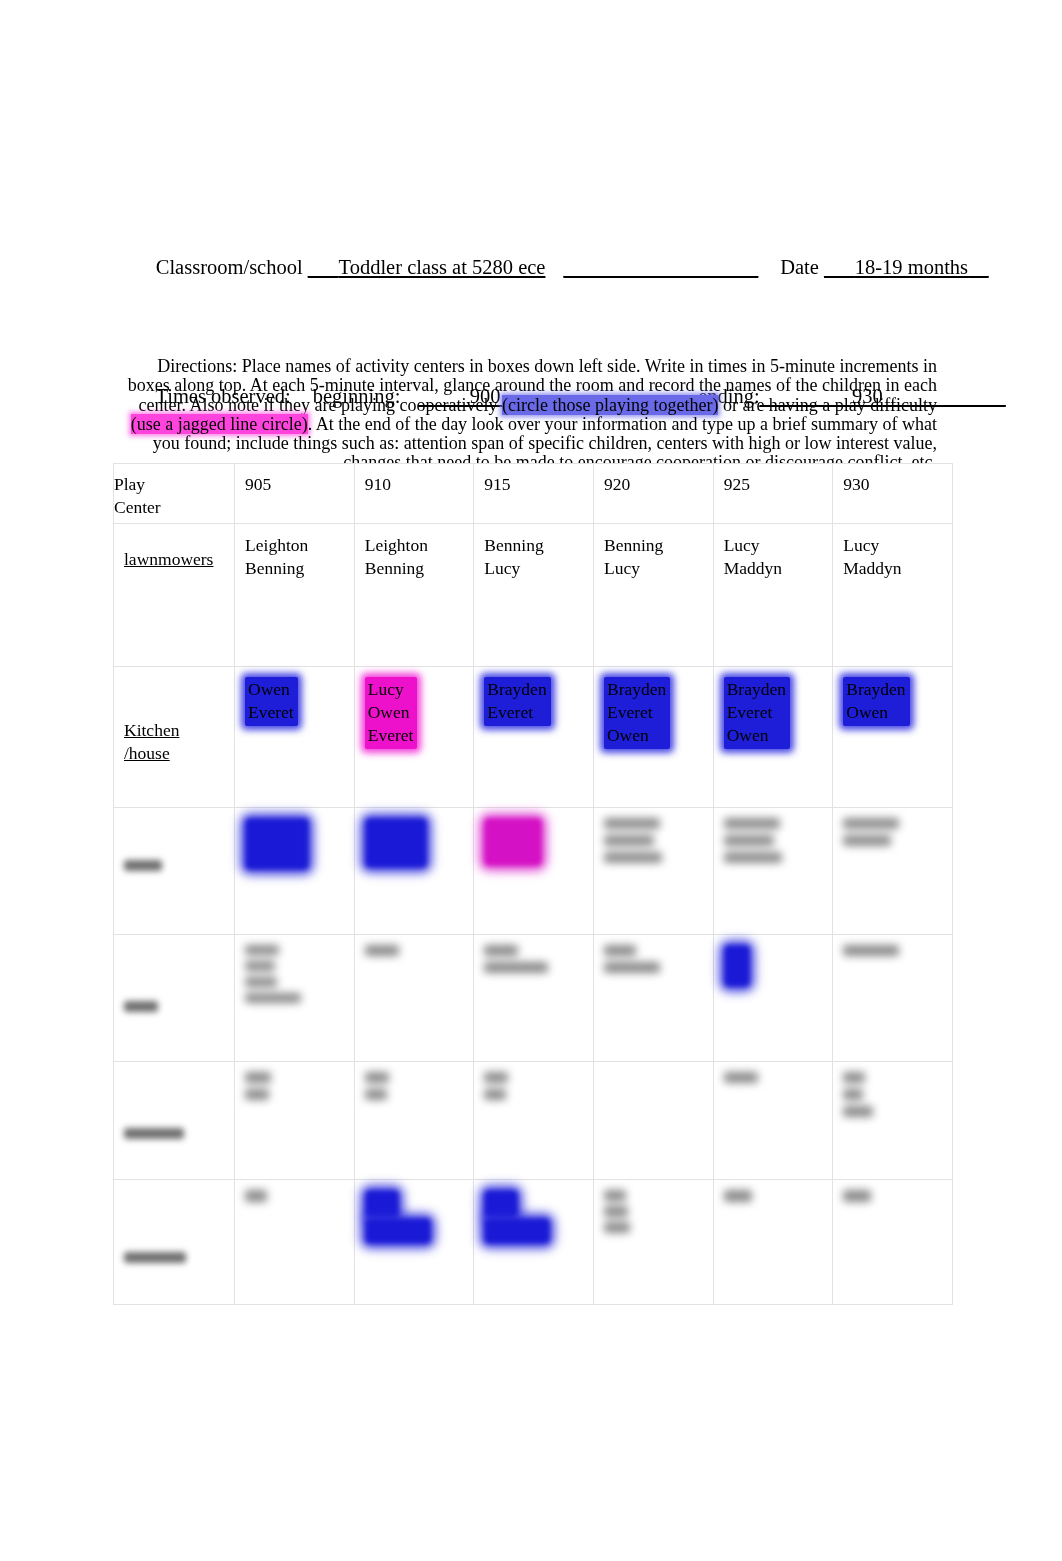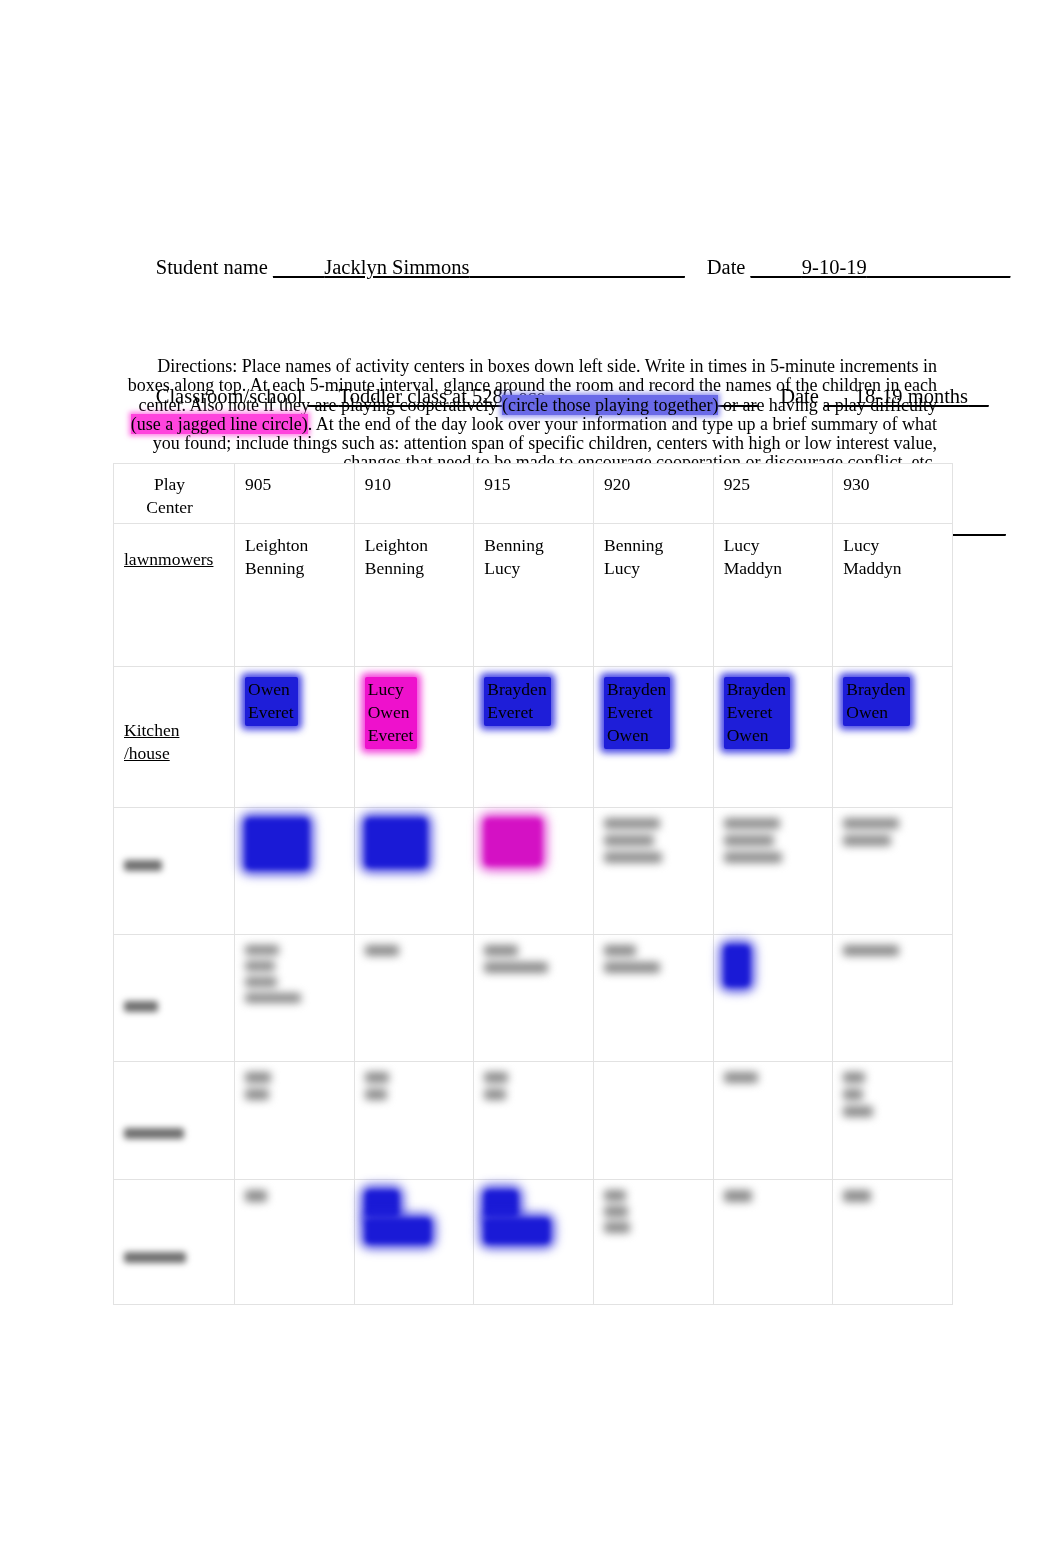--- a/index.html
+++ b/index.html
@@ -93,21 +93,21 @@
     padding: 10px 8px 4px 10px;
     font-size: 17.5px;
     line-height: 23px;
     background: #ffffff;
   }
   table.ts tr.hdr td {
     height: 46px;
     padding-top: 9px;
   }
   table.ts tr.hdr td.center-hdr {
-    text-align: center;
+    text-align: left;
     padding-left: 0;
     padding-right: 9px;
   }
   col.c0 { width: 121px; }
   col.cN { width: 119.6px; }
 
   .row-r1 td { height: 128px; }
   .row-r2 td { height: 126px; }
   .row-r3 td { height: 112px; }
   .row-r4 td { height: 112px; }
@@ -168,23 +168,20 @@
   }
 </style>
 </head>
 <body>
 
 <div class="page">
 
 
   <div class="form-block">
 
-    <div class="form-line">
-      <span>Student name </span><span class="blank">_____</span><span class="fill">Jacklyn Simmons</span><span class="blank">_____________________</span><span class="gap-mid"></span><span>Date </span><span class="blank">_____</span><span class="fill">9-10-19</span><span class="blank">______________</span>
-    </div>
 
     <div class="form-line">
       <span>Classroom/school </span><span class="blank">___</span><span class="fill">Toddler class at 5280 ece</span><span class="gap-wide"></span><span class="blank">___________________</span><span class="gap-mid"></span><span>Date </span><span class="blank">___</span><span class="fill">18-19 months</span><span class="blank">__</span>
     </div>
 
     <div class="form-line">
       <span>Times observed:</span><span class="gap-mid"></span><span>beginning:</span><span class="gap-wide"></span><span class="blank">_____</span><span class="fill">900</span><span class="blank">_______________</span><span class="gap-mid"></span><span class="gap-mid"></span><span>ending:</span><span class="blank">_________</span><span class="fill">930</span><span class="blank">____________</span>
     </div>
 
   </div>

